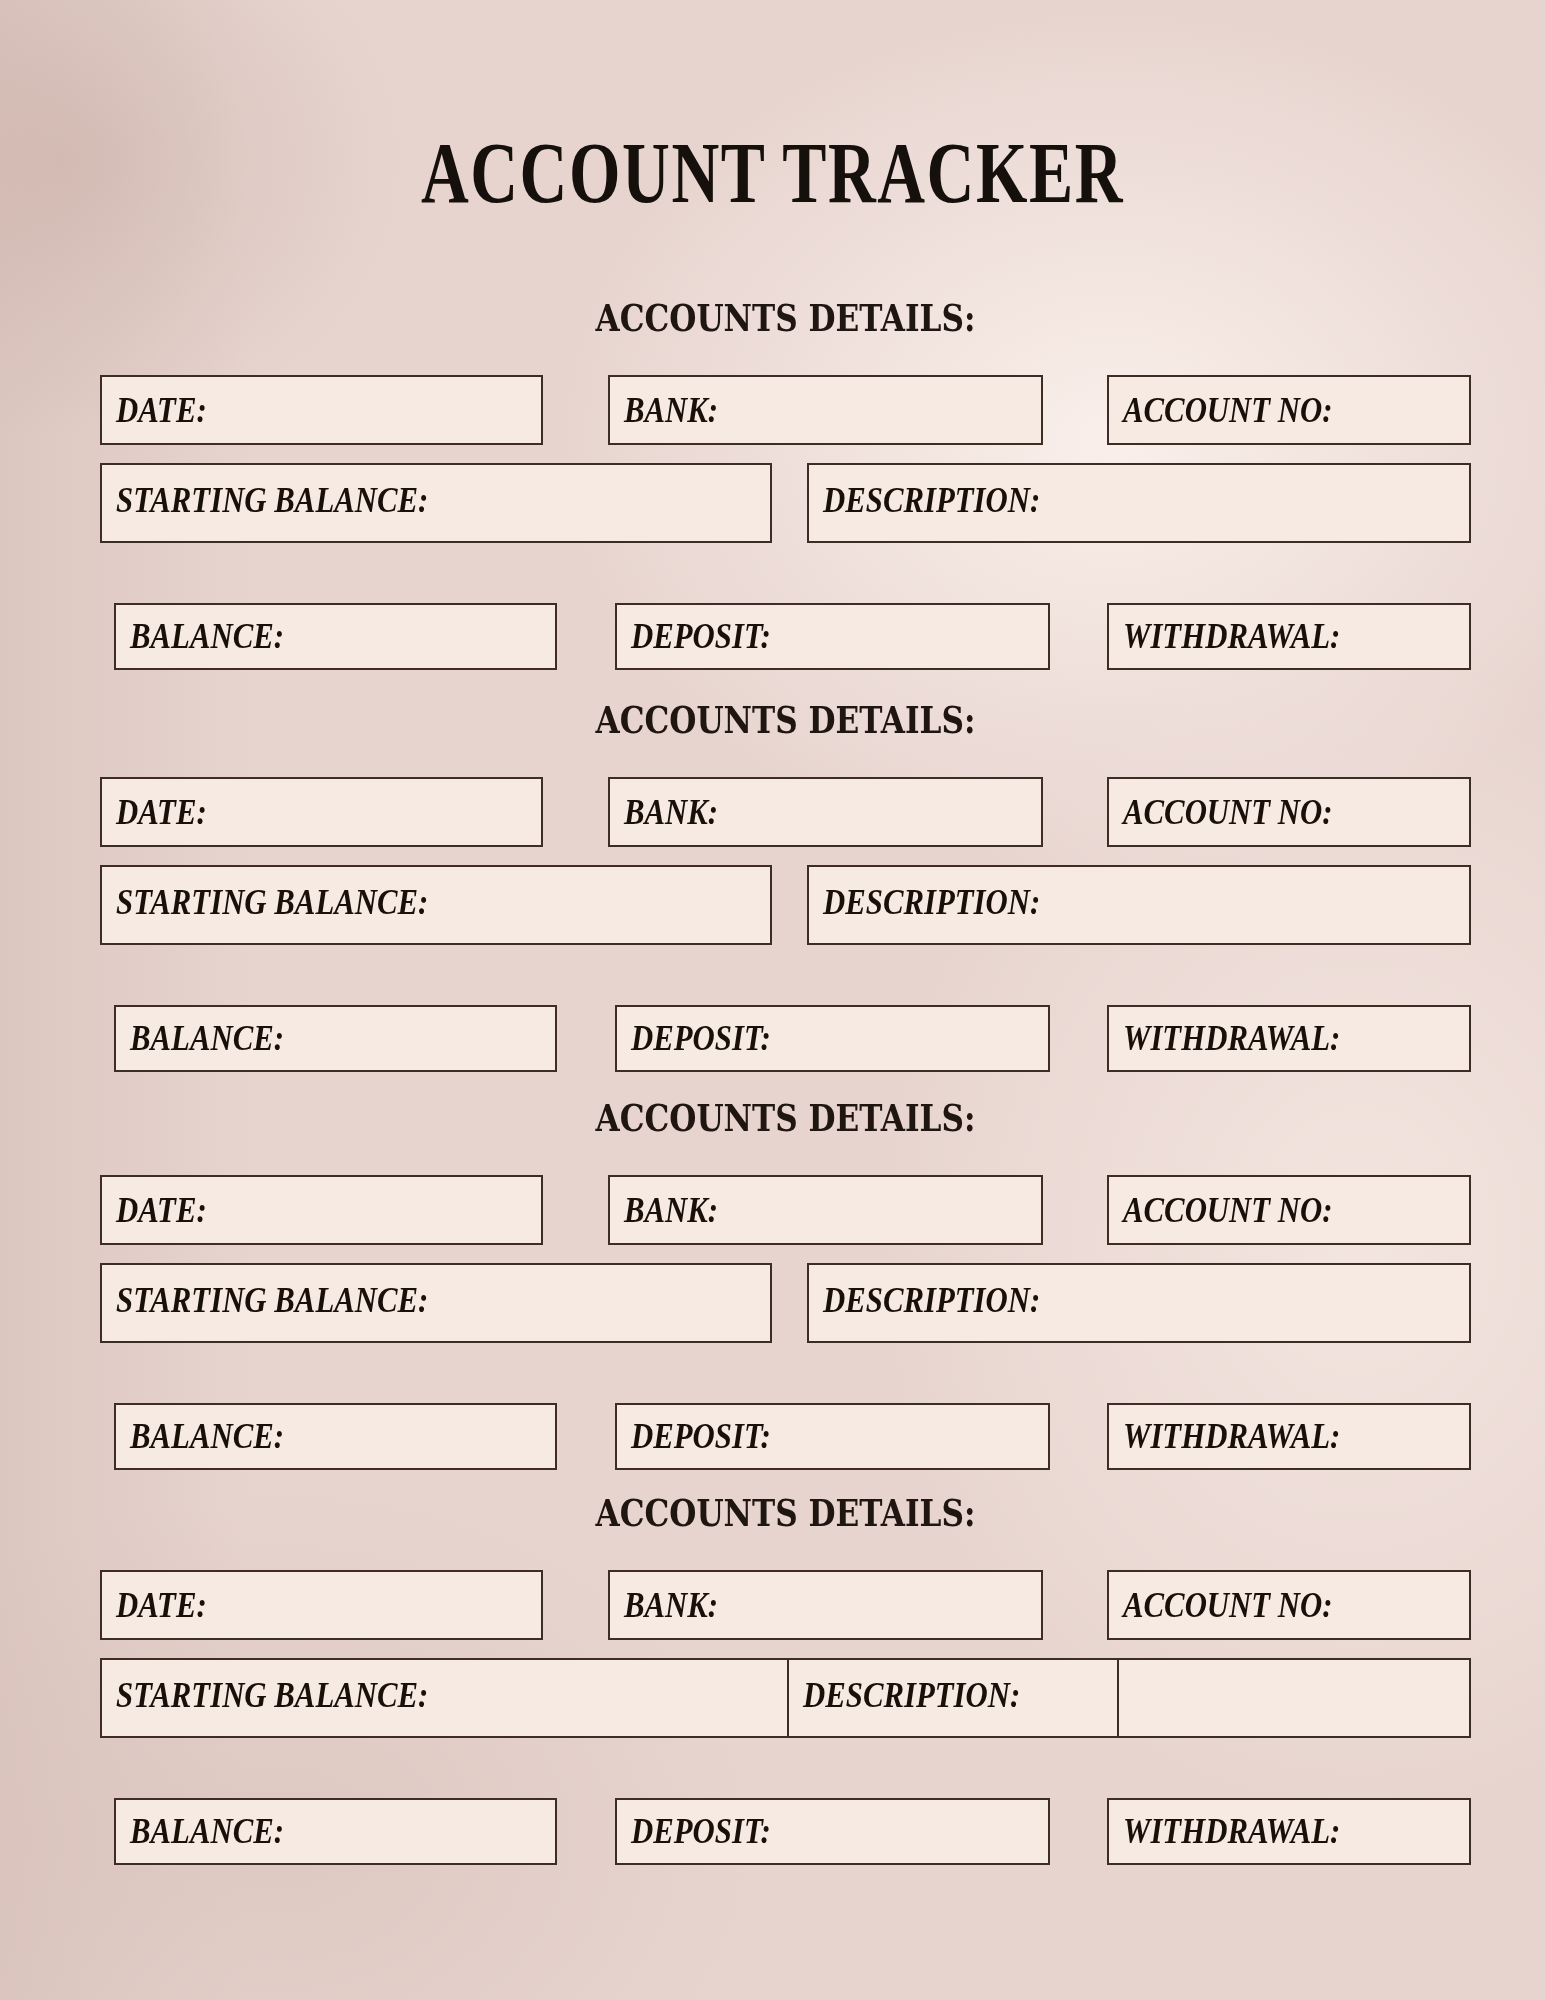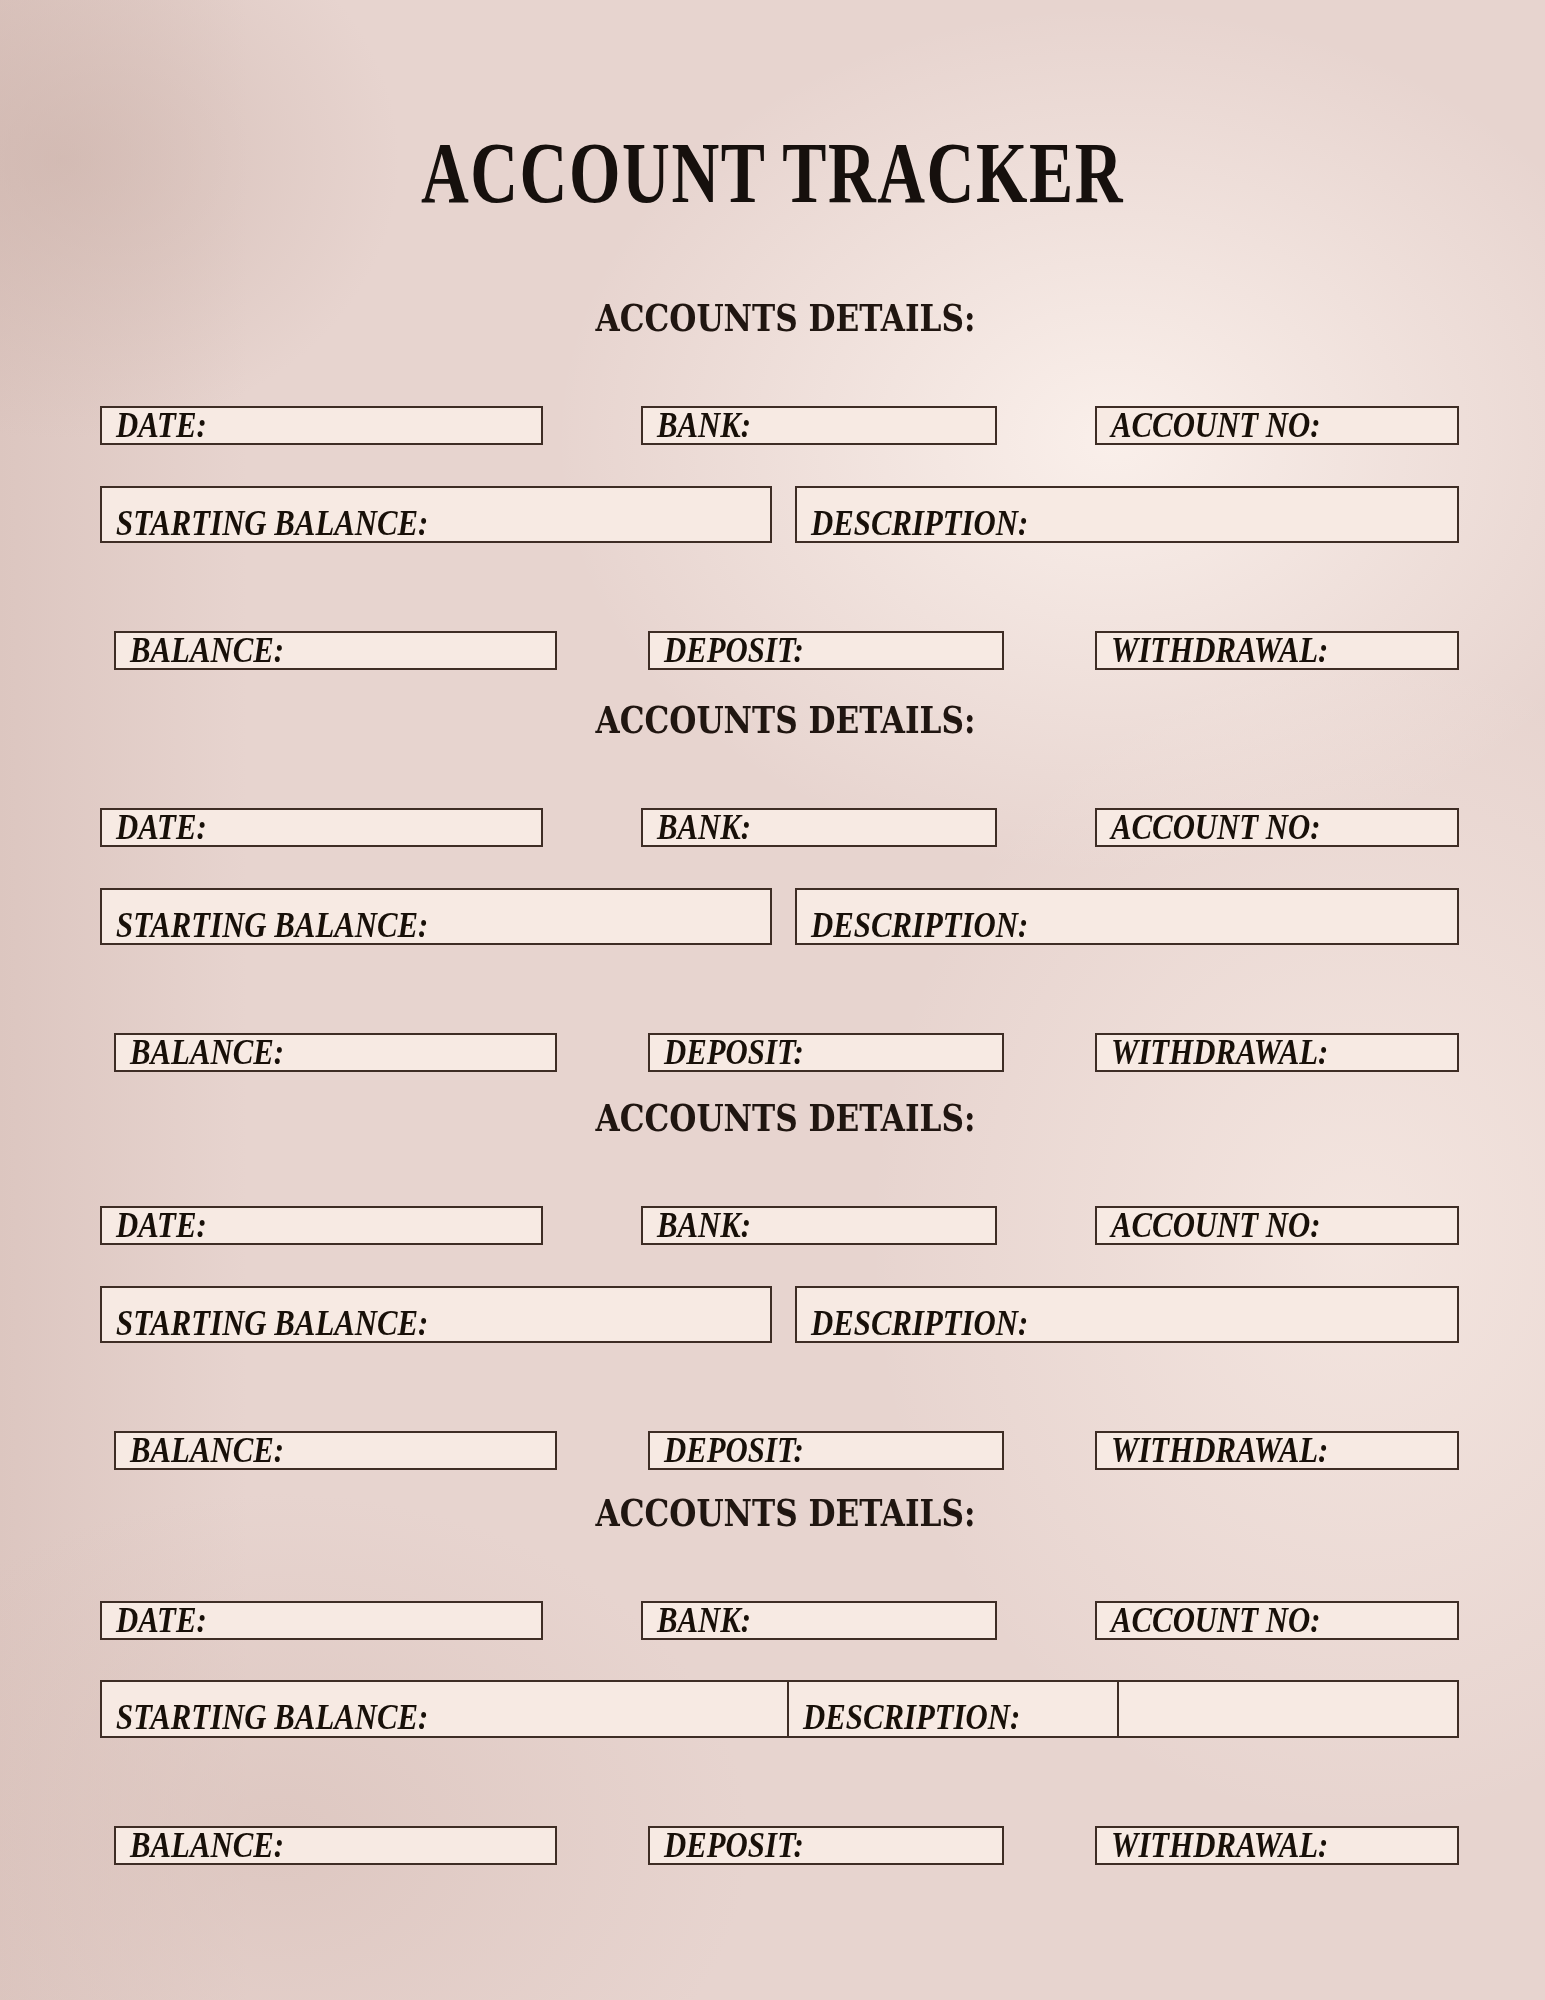--- a/index.html
+++ b/index.html
@@ -39,34 +39,34 @@
     position:absolute; top:0; left:0; width:100%;
     margin:0;
     text-align:center;
     font-family:"DejaVu Serif",serif;
     font-weight:bold;
     font-size:38px;
     line-height:1.1;
     color:#201611;
     transform:scaleX(0.82);
   }
-  .row{position:absolute; left:0; right:12px; display:flex; justify-content:space-between;align-items:flex-end;}
+  .row{position:absolute; left:0; right:0; display:flex; justify-content:space-between;}
   .row1{top:78px; height:70px;}
   .row2{top:166px; height:80px;}
   .row3{top:306px; height:67px;margin-left:14px;}
   .box{
     box-sizing:border-box;
     border:2px solid #3e2d25;
     background:#f7eae3;
     display:flex;
     align-items:center;
     padding:0 14px;
   }
   .tall{align-items:flex-start; padding-top:18px;}
-  .w1{width:443px}.w2{width:356px}.w3{width:364px}
+  .w1{width:443px}.w2{width:435px}.w3{width:364px}
   .sb{width:672px}.desc{width:664px}
   .label{
     display:inline-block;
     font-family:"Liberation Serif",serif;
     font-style:italic;
     font-weight:bold;
     font-size:35px;
     line-height:1;
     white-space:nowrap;
     color:#181009;

